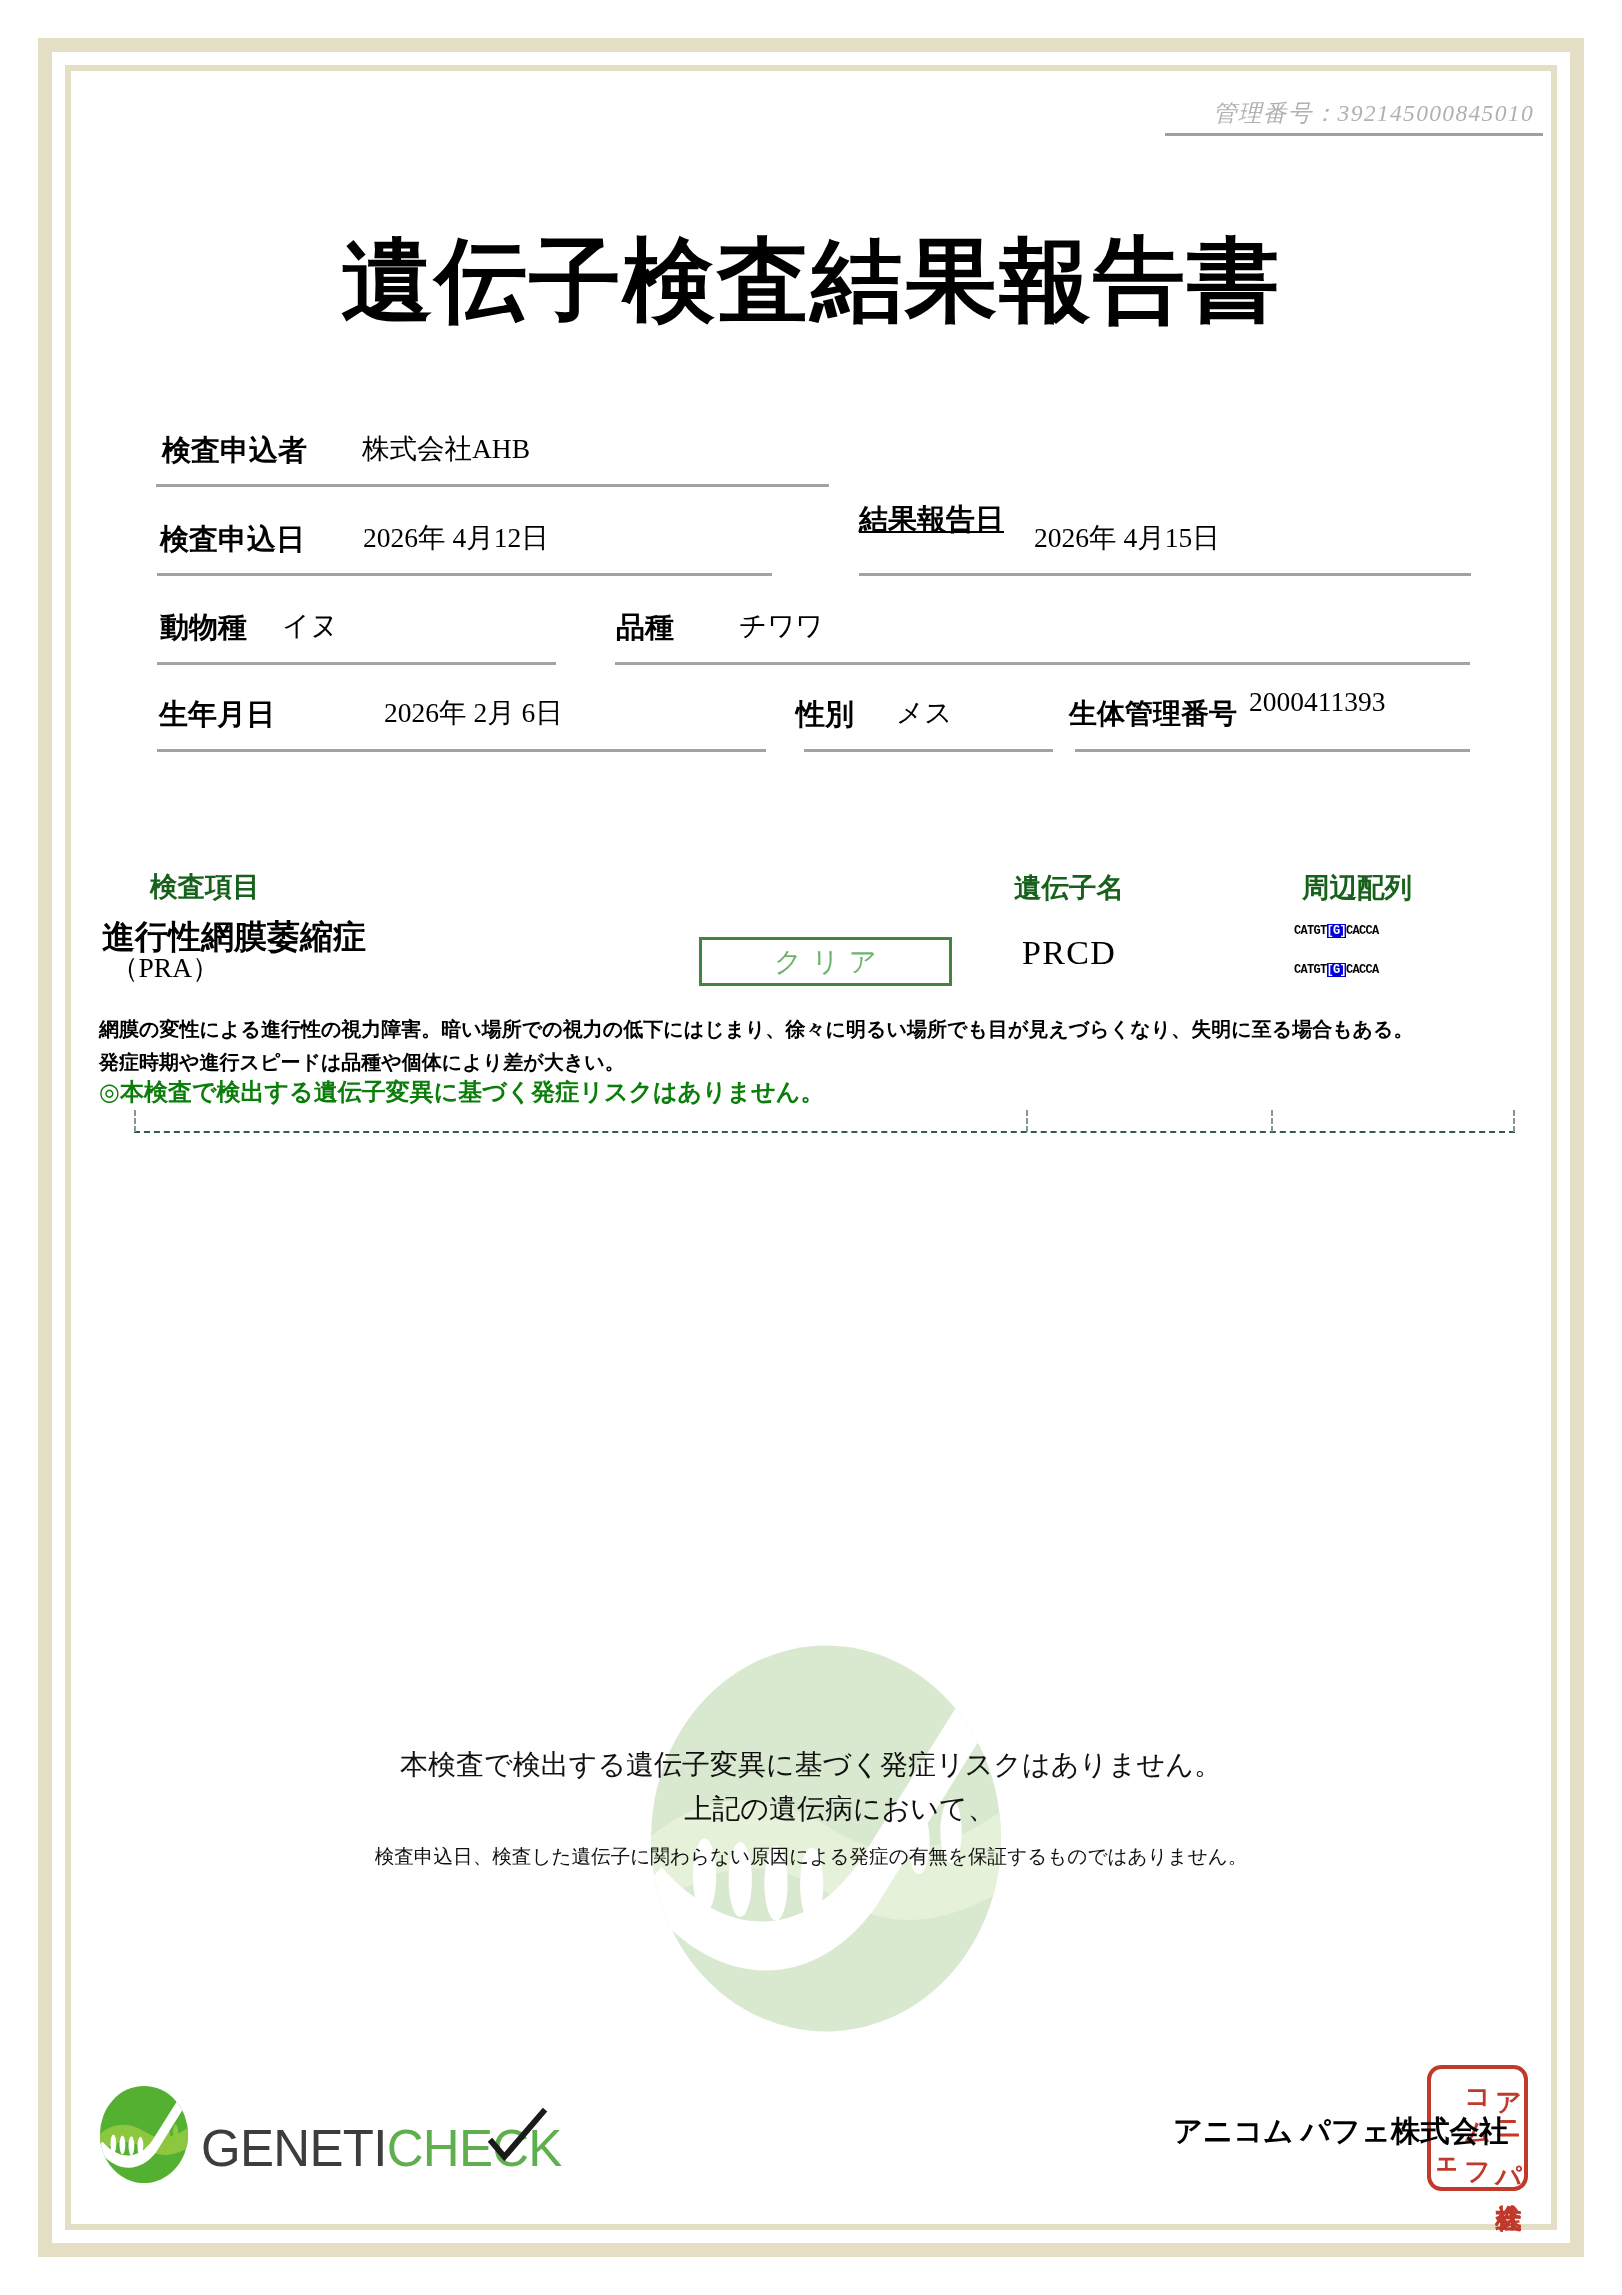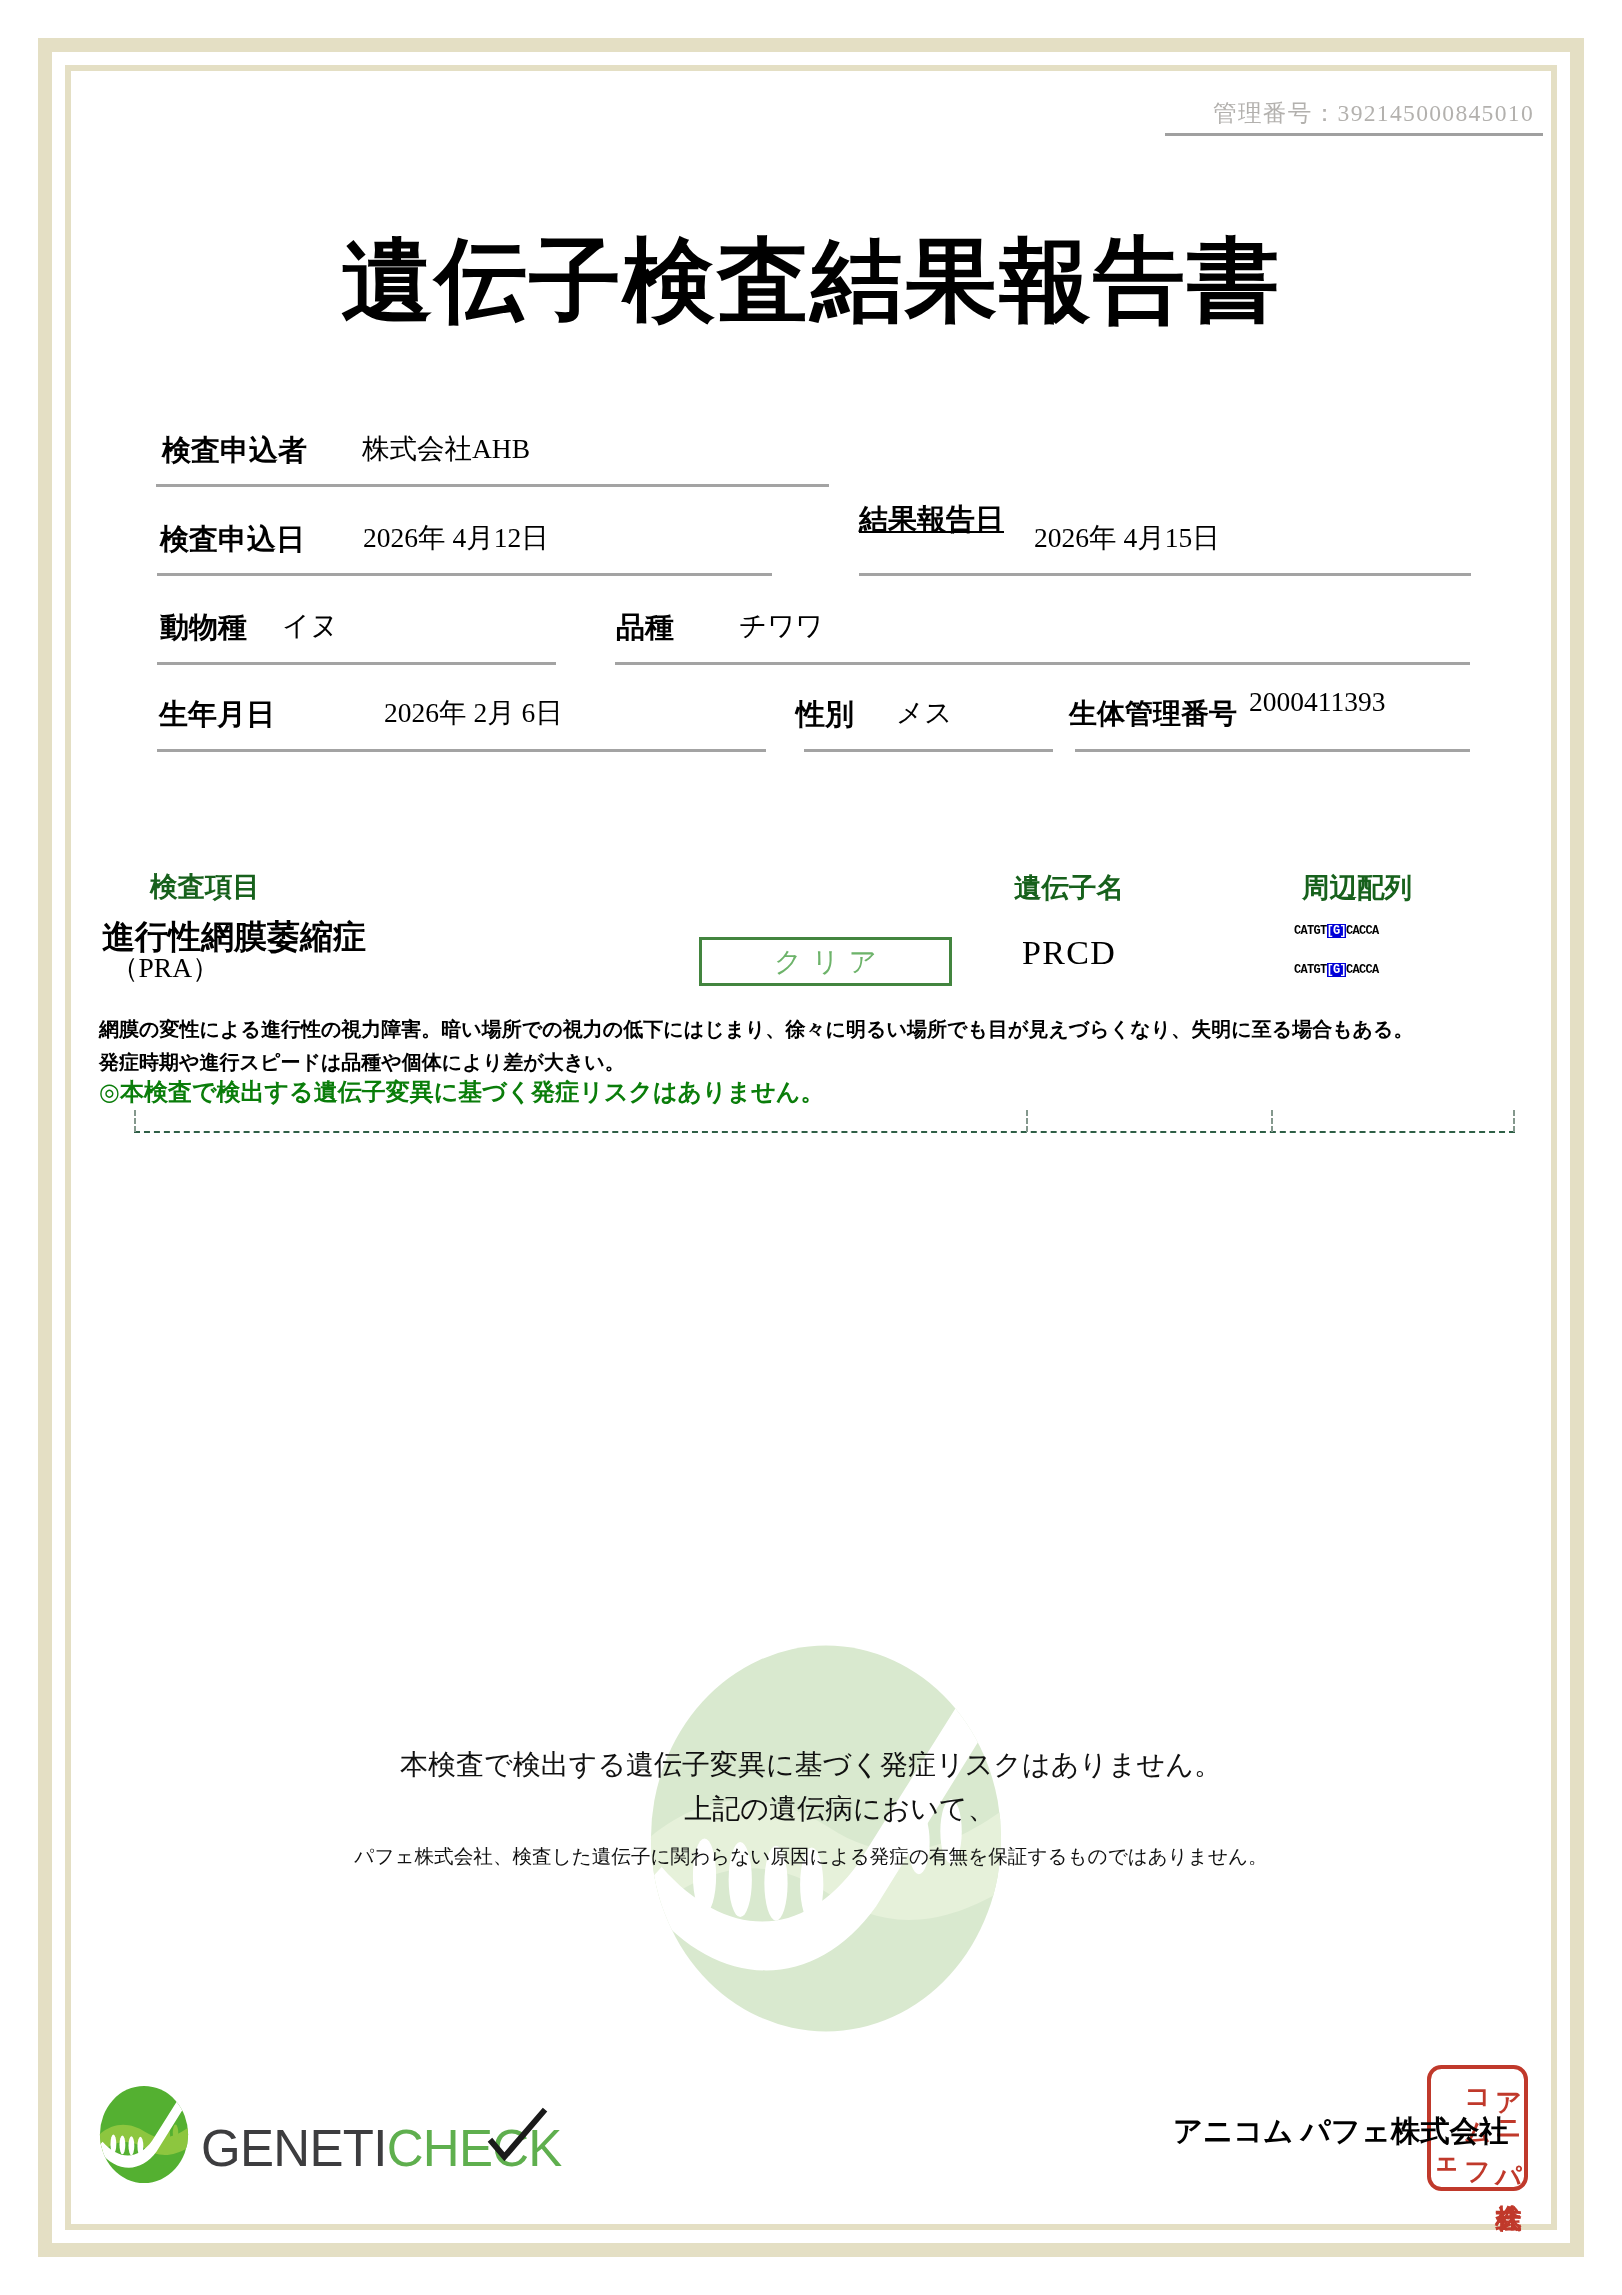--- a/index.html
+++ b/index.html
@@ -18,21 +18,21 @@
     --seq-blue:#0000d8;
     --stamp-red:#c0392b;
   }
   html,body{margin:0;padding:0;background:#fff;}
   .page{
     position:relative;width:1622px;height:2295px;background:#ffffff;overflow:hidden;
     font-family:"Liberation Serif","DejaVu Serif",serif;color:#000;
   }
   .frame-outer{position:absolute;left:38px;top:38px;right:38px;bottom:38px;border:14.4px solid var(--beige);}
   .frame-inner{position:absolute;left:65px;top:65px;right:65px;bottom:65px;border:6.5px solid var(--beige);}
-  .mgmt{position:absolute;top:97px;right:88px;font-size:23.6px;color:var(--gray-text);letter-spacing:1.3px;white-space:nowrap;}
+  .mgmt{position:absolute;top:97px;right:88px;font-size:23.6px;color:var(--gray-text);letter-spacing:1.3px;white-space:nowrap;font-style:italic;}
   .mgmt-line{position:absolute;left:1165px;top:133px;width:378px;height:3.3px;background:#a0a0a0;}
   .doc-title{position:absolute;left:0;top:219px;width:1622px;text-align:center;font-size:92px;font-weight:bold;letter-spacing:2px;white-space:nowrap;}
   .flabel{position:absolute;font-size:29px;font-weight:bold;white-space:nowrap;}
   .fvalue{position:absolute;font-size:27.5px;white-space:nowrap;}
   .uline{position:absolute;height:3.3px;background:var(--gray-line);}
   .sec-label{position:absolute;font-size:27.5px;font-weight:bold;color:var(--dark-green);white-space:nowrap;}
   .disease{position:absolute;left:102px;top:915px;font-size:33px;font-weight:bold;white-space:nowrap;}
   .disease-abbr{position:absolute;left:111px;top:950px;font-size:27.5px;white-space:nowrap;}
   .result-box{
     position:absolute;left:699px;top:937px;width:247px;height:43px;
@@ -146,21 +146,21 @@
       <ellipse cx="72" cy="135" rx="6.5" ry="21" fill="#fff"></ellipse>
       <ellipse cx="92" cy="136" rx="6.5" ry="21" fill="#fff"></ellipse>
       <ellipse cx="152" cy="112" rx="6" ry="18" fill="#fff"></ellipse>
       <ellipse cx="170" cy="106" rx="6" ry="18" fill="#fff"></ellipse>
       <path d="M-5,140 C35,196 92,198 128,148 L200,32 L182,22 L118,124 C88,166 45,168 8,126 Z" fill="#ffffff"></path>
     </g>
   </svg>
 
   <div class="center-txt stmt" style="top:1790px;z-index:2;padding-left:29px;">上記の遺伝病において、</div>
   <div class="center-txt stmt" style="top:1746px;z-index:2;">本検査で検出する遺伝子変異に基づく発症リスクはありません。</div>
-  <div class="center-txt note" style="top:1843px;z-index:2;">パフェ株式会社、検査した遺伝子に関わらない原因による発症の有無を保証するものではありません。</div>
+  <div class="center-txt note" style="top:1843px;z-index:2;">検査申込日、検査した遺伝子に関わらない原因による発症の有無を保証するものではありません。</div>
 
   <svg class="logo-mark" viewBox="0 0 200 220">
     <defs>
         <clipPath id="lgclip">
           <ellipse cx="100" cy="110" rx="98" ry="108"></ellipse>
         </clipPath>
       </defs>
     <ellipse cx="100" cy="110" rx="98" ry="108" fill="#54b031"></ellipse>
     <g clip-path="url(#lgclip)">
       <path d="M-10,120 C30,78 70,84 102,104 C136,126 166,120 210,86 L210,132 C166,162 132,162 100,140 C66,118 30,122 -10,162 Z" fill="#8dc63f"></path>

